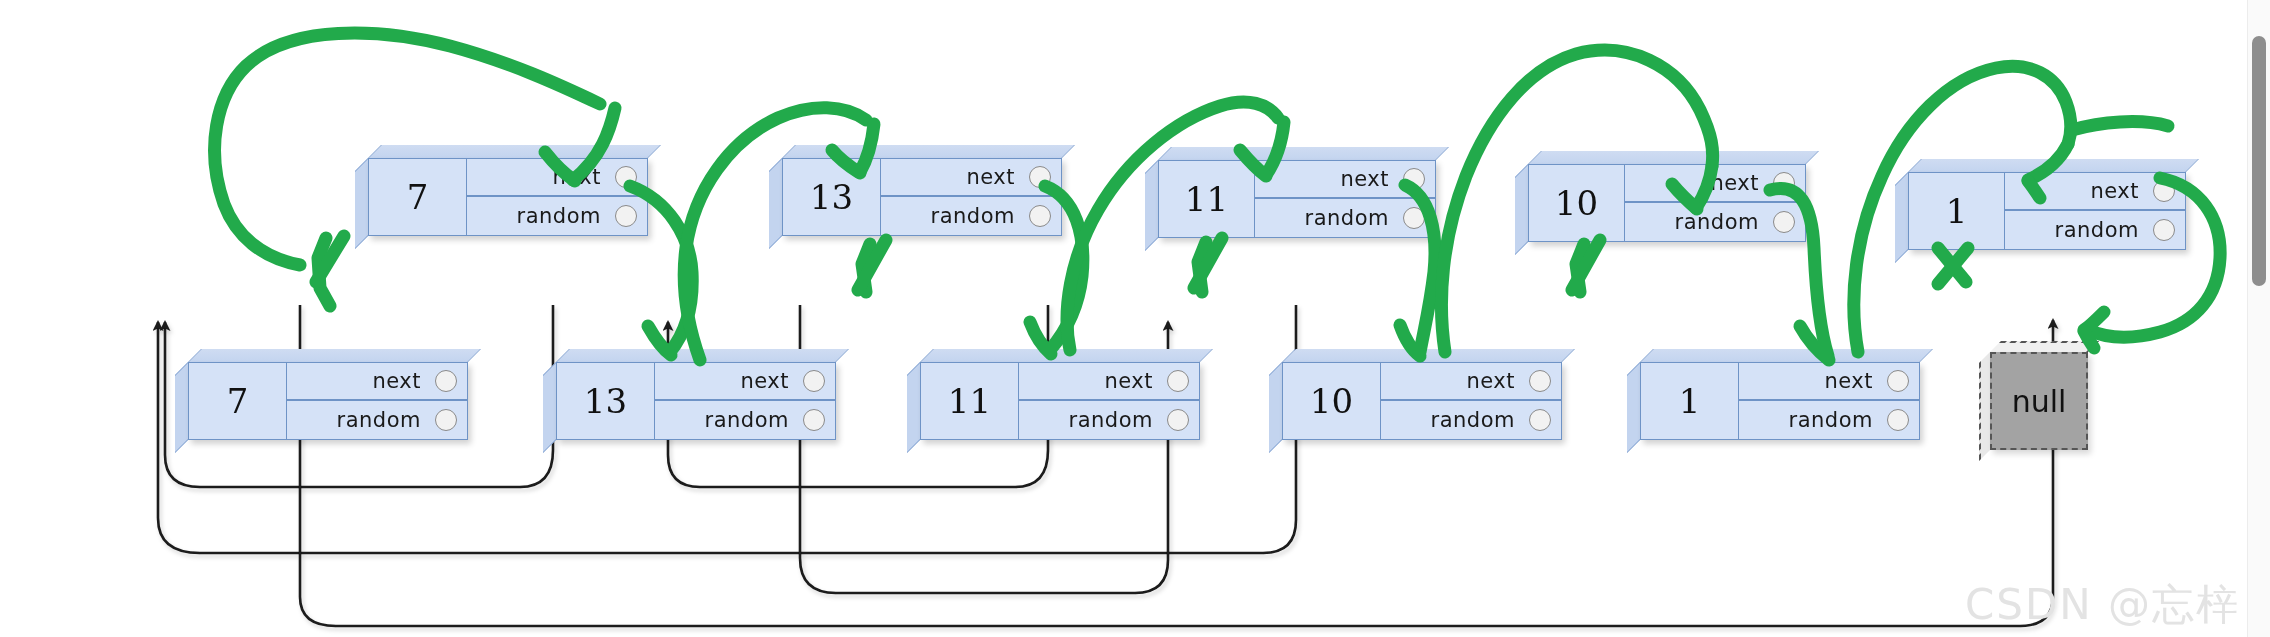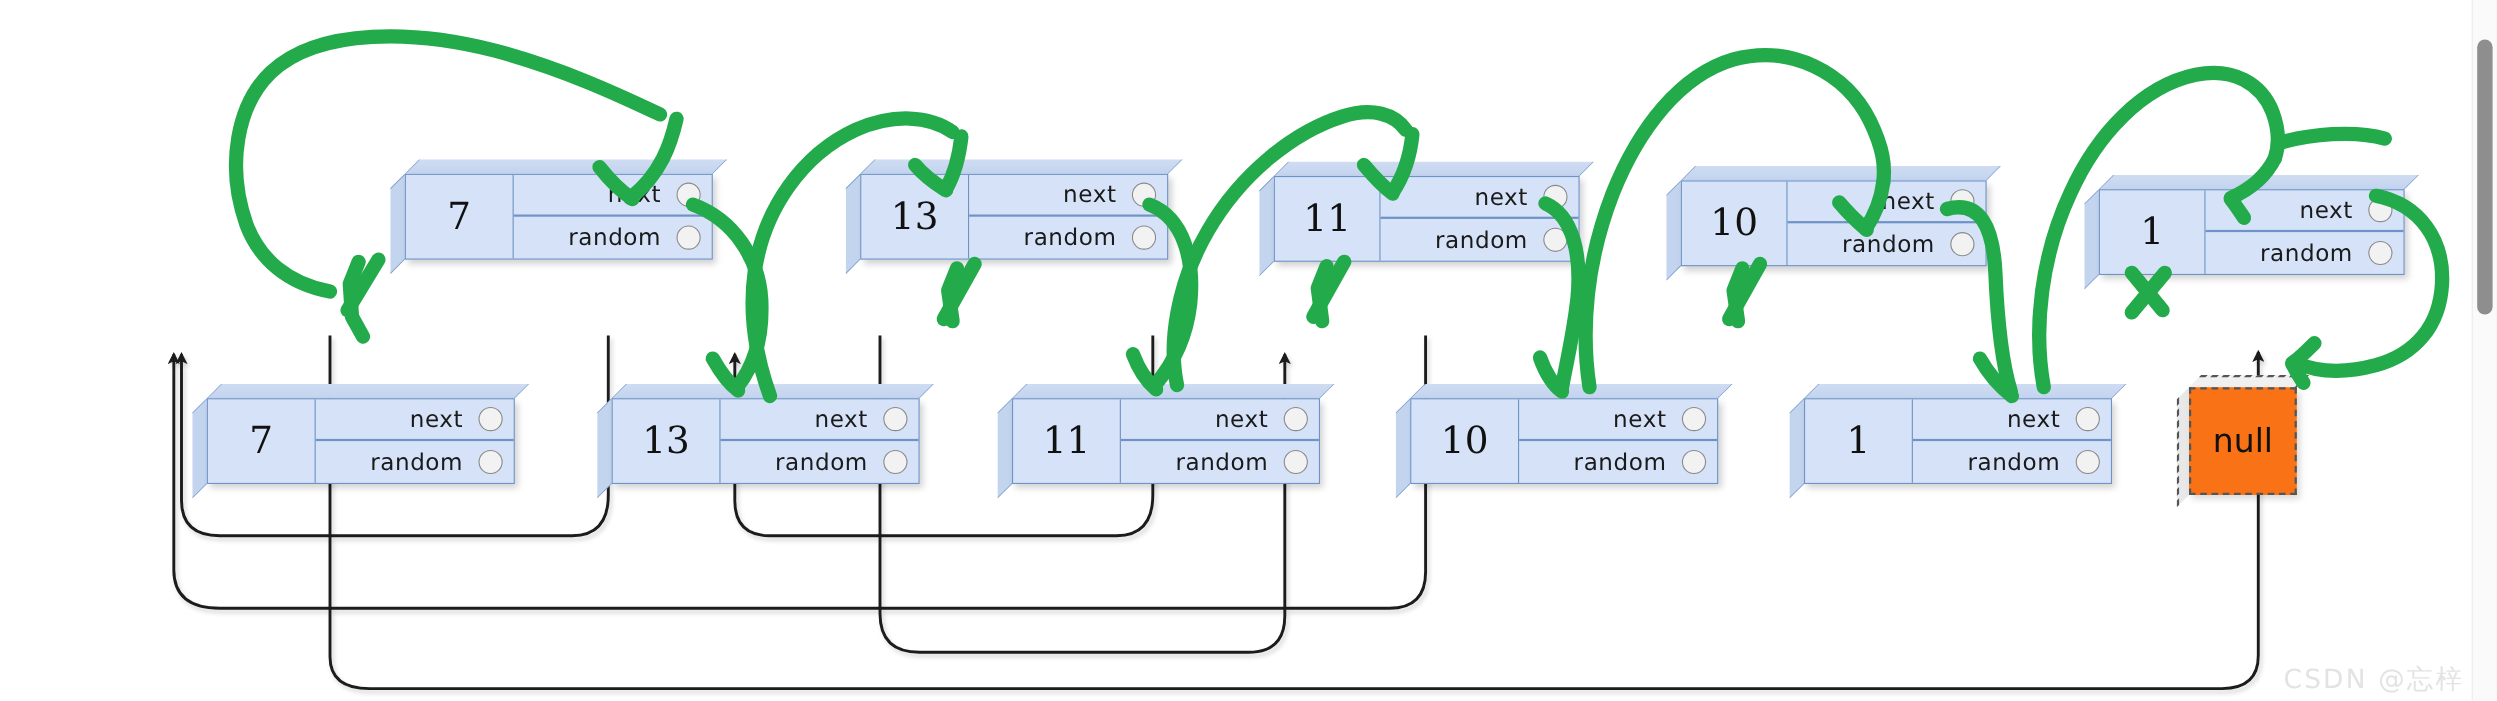--- a/index.html
+++ b/index.html
@@ -74,31 +74,31 @@
     background:#f0f0f0;border-top:2px dashed #555;border-right:2px dashed #555;
     box-sizing:border-box;transform:skewX(-45deg);transform-origin:bottom left;
   }
   .nullbox .nleft{
     position:absolute;left:-11px;top:0;width:11px;height:100%;
     background:#e8e8e8;border-left:2px dashed #555;
     box-sizing:border-box;transform:skewY(-45deg);transform-origin:top right;
   }
   .nullbox .nbody{
     position:absolute;left:0;top:0;width:100%;height:100%;
-    background:#f97316;border:2px dashed #555;box-sizing:border-box;
+    background:#a3a3a3;border:2px dashed #555;box-sizing:border-box;
     display:flex;align-items:center;justify-content:center;
     font-size:30px;color:#111;
     box-shadow:3px 4px 6px rgba(0,0,0,.15);
     font-family:"DejaVu Sans", sans-serif;
   }
 
   
   #watermark{
     position:absolute;right:30px;bottom:4px;z-index:8;
-    font-size:24px;color:#e3e3e3;
+    font-size:42px;color:#e3e3e3;
     font-family:"DejaVu Sans", sans-serif;
     white-space:nowrap;
     letter-spacing:2px;
   }
   
   #scroll-track{
     position:absolute;right:0;top:0;width:22px;height:637px;
     background:#fafafa;border-left:1px solid #ececec;z-index:9;
   }
   #scroll-thumb{

